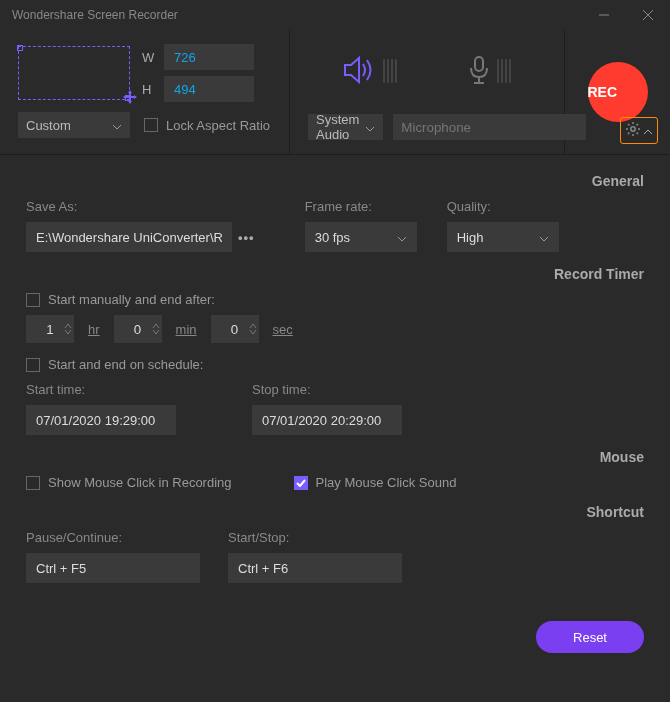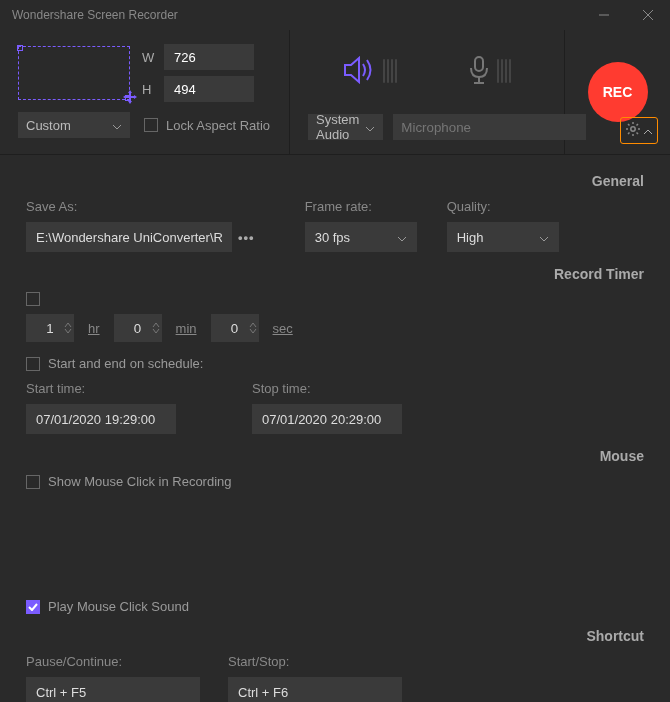--- a/index.html
+++ b/index.html
@@ -18,40 +18,40 @@
   
   .area-row1 { display: flex; align-items: center; gap: 12px; }
   .capture-box { width: 112px; height: 54px; border: 1px dashed #7b5cff; position: relative; }
   .capture-box::before, .capture-box::after { content:''; position:absolute; width:4px; height:4px; border:1px solid #7b5cff; }
   .capture-box::before { left:-2px; top:-2px; }
   .capture-box::after { right:-2px; bottom:-2px; }
   .capture-handle { position:absolute; right:-8px; bottom:-8px; color:#7b5cff; }
   .dim-group { display:flex; flex-direction:column; gap:6px; }
   .dim-row { display:flex; align-items:center; gap:8px; }
   .dim-label { color:#aaa; width:14px; }
-  .dim-input { width:90px; height:26px; background:#3a3a3a; border:none; color:#ffffff; padding:0 10px; font-size:13px; }
+  .dim-input { width:90px; height:26px; background:#3a3a3a; border:none; color:#0ea5e9; padding:0 10px; font-size:13px; }
   
   .area-row2 { display:flex; align-items:center; gap:14px; }
   .dropdown { background:#3a3a3a; border:none; color:#bbb; height:26px; padding:0 8px; display:flex; align-items:center; justify-content:space-between; cursor:pointer; }
   .dd-area { width:112px; }
   .chev { margin-left:6px; }
   .checkbox-row { display:flex; align-items:center; gap:8px; }
   .chk { width:14px; height:14px; border:1px solid #666; display:flex; align-items:center; justify-content:center; cursor:pointer; }
   .chk.checked { background:#7b5cff; border-color:#7b5cff; }
   .chk.checked svg { display:block; }
   .chk svg { display:none; }
   
   .audio-icons { display:flex; justify-content:space-around; align-items:center; flex:1; }
   .audio-icon-group { display:flex; align-items:center; gap:6px; }
   .level-bars { display:flex; gap:2px; }
   .lb { width:2px; height:24px; background:#444; border-radius:1px; }
   .audio-dds { display:flex; gap:10px; margin-top:16px; }
   .dd-audio { flex:1; }
   
-  .rec-btn { width:60px; height:60px; border-radius:50%; background:#ff3b30; display:flex; align-items:center; justify-content:center; color:#fff; font-weight:600; font-size:14px; cursor:pointer; }
+  .rec-btn { width:60px; height:60px; border-radius:50%; background:#ff3b30; display:flex; align-items:center; color:#fff; font-weight:600; font-size:14px; cursor:pointer; }
   .gear-toggle { position:absolute; bottom:10px; right:12px; display:flex; align-items:center; gap:2px; padding:3px 4px; border:1.5px solid #ff8c00; border-radius:3px; cursor:pointer; }
   
   .settings { padding: 18px 26px 12px 26px; }
   .sec-head { color:#aaa; font-weight:600; font-size:14px; margin:14px 0 10px 0;text-align:right; }
   .sec-head:first-child { margin-top:0; }
   .row { display:flex; gap:50px; margin-bottom:10px; }
   .field { display:flex; flex-direction:column; gap:8px; }
   .field-label { color:#888; font-size:13px; }
   .field-input { background:#3a3a3a; border:none; color:#ddd; height:30px; padding:0 10px; font-size:13px; }
   .save-as-wrap { display:flex; align-items:center; gap:6px; }
@@ -60,21 +60,21 @@
   .dd-fps, .dd-quality { width:112px; }
   
   .timer-numbers { display:flex; align-items:center; gap:8px; margin:8px 0 14px 0; }
   .num-input { width:48px; height:28px; background:#3a3a3a; border:none; color:#ddd; text-align:center; position:relative; }
   .num-wrap { display:flex; align-items:center; position:relative; }
   .num-wrap .spin { position:absolute; right:2px; display:flex; flex-direction:column; }
   .spin svg { cursor:pointer; }
   .unit { color:#888; margin:0 6px;text-decoration:underline; }
   
   .time-field { width:150px; }
-  .mouse-row { display:flex; gap:110px;flex-direction:column; }
+  .mouse-row { display:flex; gap:62px; }
   .shortcut-field { width:174px; }
   
   .footer { display:flex; justify-content:flex-end; padding:0 26px; margin-top:16px; }
   .reset-btn { background:#7b3ff2; color:#fff; border:none; width:108px; height:32px; border-radius:16px; cursor:pointer; font-size:13px; }
   
   input { outline:none; }
 </style>
 </head>
 <body>
 
@@ -221,20 +221,21 @@
         <span class="chev"><svg width="10" height="6">
               <path d="M1 1 L5 5 L9 1" stroke="#999" fill="none"></path>
             </svg></span>
       </div>
     </div>
   </div>
 
   <div class="sec-head">Record Timer</div>
   <div class="checkbox-row" style="margin-bottom:6px">
     <div class="chk"></div>
+    <span>Start manually and end after:</span>
   </div>
   <div class="timer-numbers">
     <div class="num-wrap">
         <input class="num-input" value="1" style="">
         <div class="spin">
           <svg width="8" height="6">
             <path d="M1 5 L4 1 L7 5" stroke="#777" fill="none"></path>
           </svg>
           <svg width="8" height="6">
             <path d="M1 1 L4 5 L7 1" stroke="#777" fill="none"></path>

